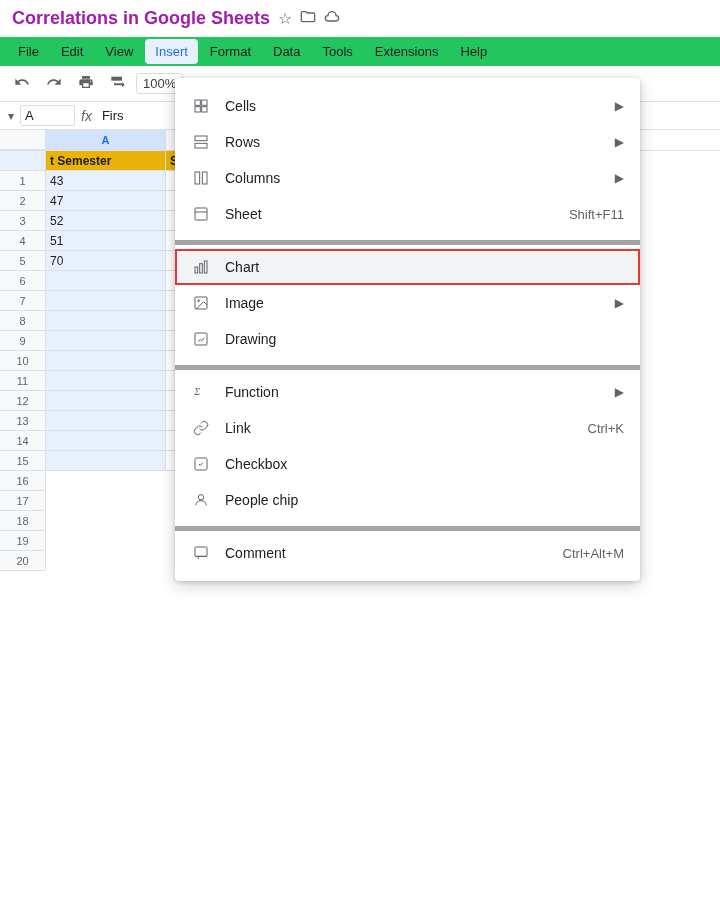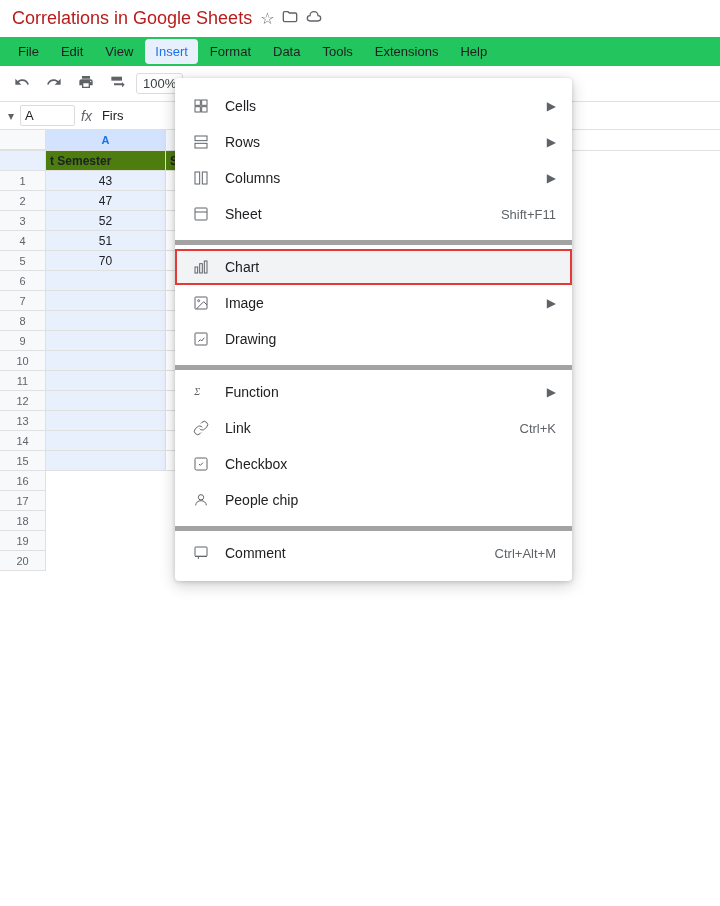--- a/index.html
+++ b/index.html
@@ -15,22 +15,22 @@
     
     .title-bar {
       display: flex;
       align-items: center;
       padding: 8px 12px;
       gap: 8px;
       background: #fff;
     }
     .title-text {
       font-size: 18px;
-      color: #b91c1c;
-      font-weight: 400;
+      color: #a21caf;
+      font-weight: 700;
     }
     .title-icon {
       font-size: 16px;
       color: #5f6368;
       cursor: pointer;
     }
 
     
     .menu-bar {
       display: flex;
@@ -167,31 +167,31 @@
       border-right: 1px solid #e0e0e0;
       border-bottom: 1px solid #e0e0e0;
       color: #202124;
       overflow: hidden;
       white-space: nowrap;
     }
     .data-cell.selected-col {
       background: #e8f0fe;
     }
     .data-cell.header-cell {
-      background: #4d7c0f;
+      background: #eab308;
       font-weight: 600;
     }
-    .data-cell.num { text-align: center; }
+    .data-cell.num { text-align: left; }
 
     
     .dropdown-overlay {
       position: absolute;
       top: 78px;
       left: 175px;
-      width: 397px;
+      width: 465px;
       background: #fff;
       border-radius: 4px;
       box-shadow: 0 4px 16px rgba(0,0,0,0.2), 0 1px 4px rgba(0,0,0,0.15);
       z-index: 1000;
       padding: 6px 0;
     }
     .menu-section {
       padding: 4px 0;
     }
     .menu-section + .menu-section {

